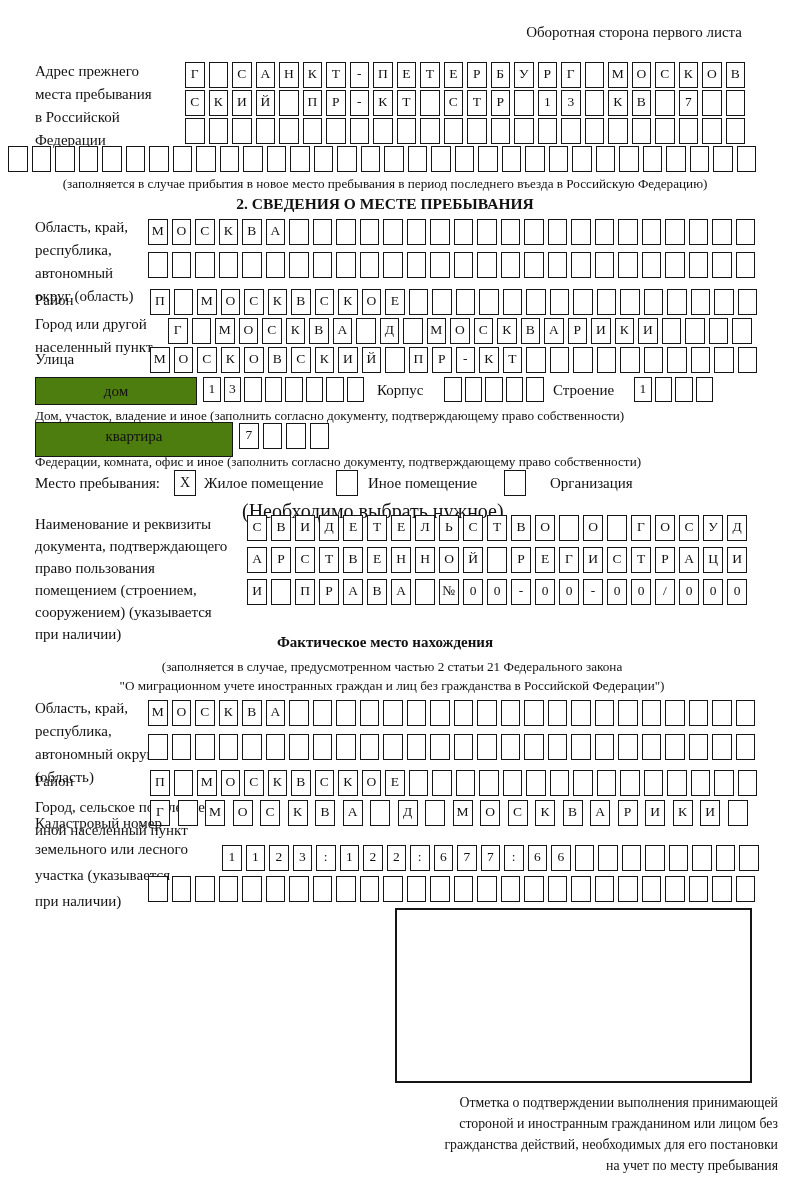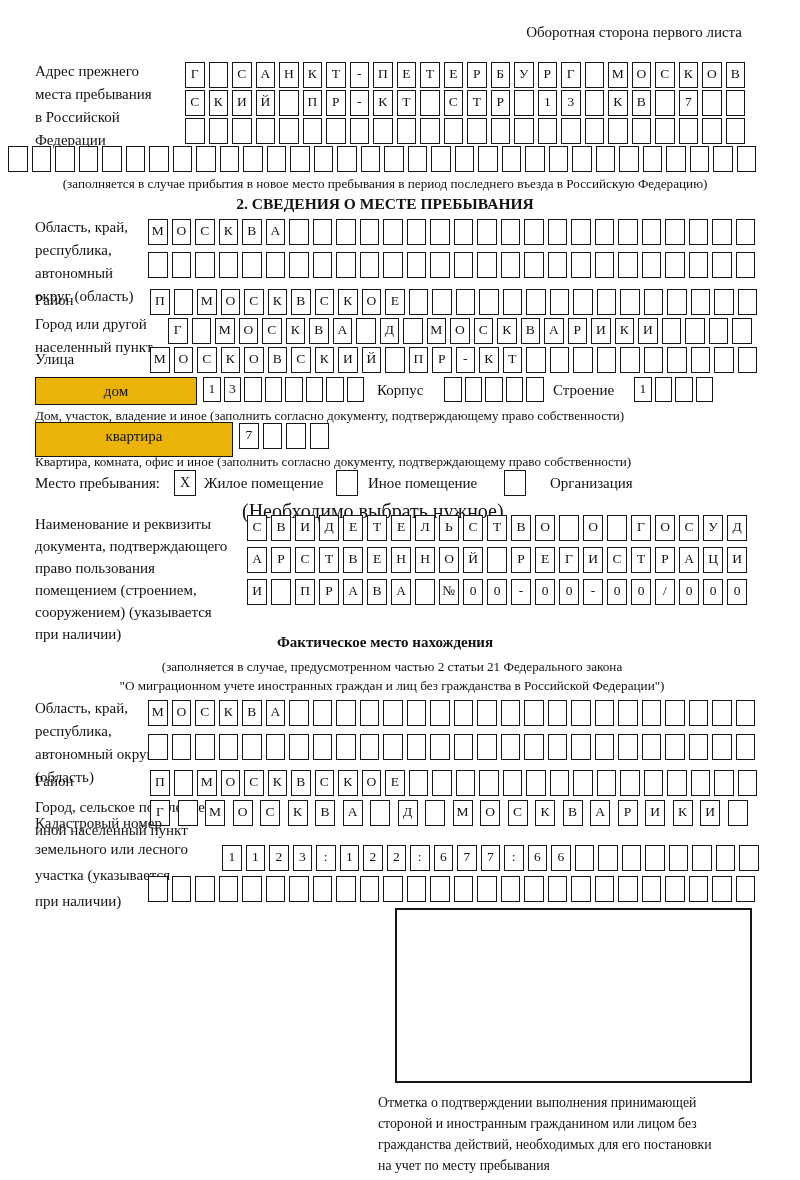--- a/index.html
+++ b/index.html
@@ -11,21 +11,21 @@
   .h-bold{font-weight:bold;font-size:15.5px;text-align:center;}
   .center{left:0;right:30px;text-align:center;}
   .boxrow{white-space:nowrap;height:36px;}
   .cbox{display:inline-block;box-sizing:border-box;width:19.5px;height:26px;
         border:1.8px solid #161616;margin-right:4px;text-align:center;
         line-height:22px;font-size:13.5px;vertical-align:top;background:#fff;}
   .row-doc .cbox{width:20px;margin-right:4px;}
   .row-sm .cbox{width:17.5px;height:25px;margin-right:3px;}
   .row-wide .cbox{width:20px;margin-right:7.5px;}
   .fieldrect{box-sizing:border-box;border:1.8px solid #161616;text-align:center;
-        font-size:15px;background:#eab308;}
+        font-size:15px;background:#4d7c0f;}
   .opt-box{display:inline-block;box-sizing:border-box;width:22px;height:26px;
         border:1.8px solid #161616;text-align:center;line-height:23px;font-size:14px;
         vertical-align:top;background:#fff;}
   .stamp{box-sizing:border-box;border:2px solid #161616;background:#fff;}
 </style>
 </head>
 <body>
 
 <div id="page">
 
@@ -63,21 +63,21 @@
   <div class="abs fieldrect" style="left:35px;top:377px;width:162px;height:28px;line-height:26px;">дом</div>
   <div class="abs boxrow row-sm" style="left:203px;top:377px;"><span class="cbox">1</span><span class="cbox">3</span><span class="cbox">&nbsp;</span><span class="cbox">&nbsp;</span><span class="cbox">&nbsp;</span><span class="cbox">&nbsp;</span><span class="cbox">&nbsp;</span><span class="cbox">&nbsp;</span></div>
   <div class="abs lbl" style="left:377px;top:379px;">Корпус</div>
   <div class="abs boxrow row-sm" style="left:444px;top:377px;"><span class="cbox">&nbsp;</span><span class="cbox">&nbsp;</span><span class="cbox">&nbsp;</span><span class="cbox">&nbsp;</span><span class="cbox">&nbsp;</span></div>
   <div class="abs lbl" style="left:553px;top:379px;">Строение</div>
   <div class="abs boxrow row-sm" style="left:634px;top:377px;"><span class="cbox">1</span><span class="cbox">&nbsp;</span><span class="cbox">&nbsp;</span><span class="cbox">&nbsp;</span></div>
   <div class="abs cap" style="left:35px;top:408px;">Дом, участок, владение и иное (заполнить согласно документу, подтверждающему право собственности)</div>
 
   <div class="abs fieldrect" style="left:35px;top:422px;width:198px;height:35px;line-height:27px;">квартира</div>
   <div class="abs boxrow" style="left:239px;top:423px;"><span class="cbox">7</span><span class="cbox">&nbsp;</span><span class="cbox">&nbsp;</span><span class="cbox">&nbsp;</span></div>
-  <div class="abs cap" style="left:35px;top:454px;">Квартира, комната, офис и иное (заполнить согласно документу, подтверждающему право собственности)</div>
+  <div class="abs cap" style="left:35px;top:454px;">Федерации, комната, офис и иное (заполнить согласно документу, подтверждающему право собственности)</div>
 
   <div class="abs lbl" style="left:35px;top:472px;">Место пребывания:</div>
   <span class="abs opt-box" style="left:174px;top:470px;">X</span>
   <div class="abs lbl" style="left:204px;top:472px;font-family:Liberation Serif, serif;">Жилое помещение</div>
   <span class="abs opt-box" style="left:336px;top:470px;"></span>
   <div class="abs lbl" style="left:368px;top:472px;">Иное помещение</div>
   <span class="abs opt-box" style="left:504px;top:470px;"></span>
   <div class="abs lbl" style="left:550px;top:472px;">Организация</div>
   <div class="abs cap" style="left:242px;top:500px;font-size:20px;">(Необходимо выбрать нужное)</div>
 
@@ -110,18 +110,18 @@
   <div class="abs boxrow row-wide" style="left:150px;top:800px;"><span class="cbox">Г</span><span class="cbox">&nbsp;</span><span class="cbox">М</span><span class="cbox">О</span><span class="cbox">С</span><span class="cbox">К</span><span class="cbox">В</span><span class="cbox">А</span><span class="cbox">&nbsp;</span><span class="cbox">Д</span><span class="cbox">&nbsp;</span><span class="cbox">М</span><span class="cbox">О</span><span class="cbox">С</span><span class="cbox">К</span><span class="cbox">В</span><span class="cbox">А</span><span class="cbox">Р</span><span class="cbox">И</span><span class="cbox">К</span><span class="cbox">И</span><span class="cbox">&nbsp;</span></div>
 
   <div class="abs lbl" style="left:35px;top:810px;line-height:26px;">Кадастровый номер
 земельного или лесного
 участка (указывается
 при наличии)</div>
   <div class="abs boxrow" style="left:222px;top:845px;"><span class="cbox">1</span><span class="cbox">1</span><span class="cbox">2</span><span class="cbox">3</span><span class="cbox">:</span><span class="cbox">1</span><span class="cbox">2</span><span class="cbox">2</span><span class="cbox">:</span><span class="cbox">6</span><span class="cbox">7</span><span class="cbox">7</span><span class="cbox">:</span><span class="cbox">6</span><span class="cbox">6</span><span class="cbox">&nbsp;</span><span class="cbox">&nbsp;</span><span class="cbox">&nbsp;</span><span class="cbox">&nbsp;</span><span class="cbox">&nbsp;</span><span class="cbox">&nbsp;</span><span class="cbox">&nbsp;</span><span class="cbox">&nbsp;</span></div>
   <div class="abs boxrow" style="left:148px;top:876px;"><span class="cbox">&nbsp;</span><span class="cbox">&nbsp;</span><span class="cbox">&nbsp;</span><span class="cbox">&nbsp;</span><span class="cbox">&nbsp;</span><span class="cbox">&nbsp;</span><span class="cbox">&nbsp;</span><span class="cbox">&nbsp;</span><span class="cbox">&nbsp;</span><span class="cbox">&nbsp;</span><span class="cbox">&nbsp;</span><span class="cbox">&nbsp;</span><span class="cbox">&nbsp;</span><span class="cbox">&nbsp;</span><span class="cbox">&nbsp;</span><span class="cbox">&nbsp;</span><span class="cbox">&nbsp;</span><span class="cbox">&nbsp;</span><span class="cbox">&nbsp;</span><span class="cbox">&nbsp;</span><span class="cbox">&nbsp;</span><span class="cbox">&nbsp;</span><span class="cbox">&nbsp;</span><span class="cbox">&nbsp;</span><span class="cbox">&nbsp;</span><span class="cbox">&nbsp;</span></div>
 
   <div class="abs stamp" style="left:395px;top:908px;width:357px;height:175px;"></div>
-  <div class="abs cap" style="left:378px;top:1092px;width:400px;text-align:left;line-height:21px;font-size:13.8px;white-space:pre-line;">Отметка о подтверждении выполнения принимающей
+  <div class="abs cap" style="left:378px;top:1092px;width:400px;text-align:right;line-height:21px;font-size:13.8px;white-space:pre-line;">Отметка о подтверждении выполнения принимающей
 стороной и иностранным гражданином или лицом без
 гражданства действий, необходимых для его постановки
 на учет по месту пребывания</div>
 
 </div>
 
 </body></html>

